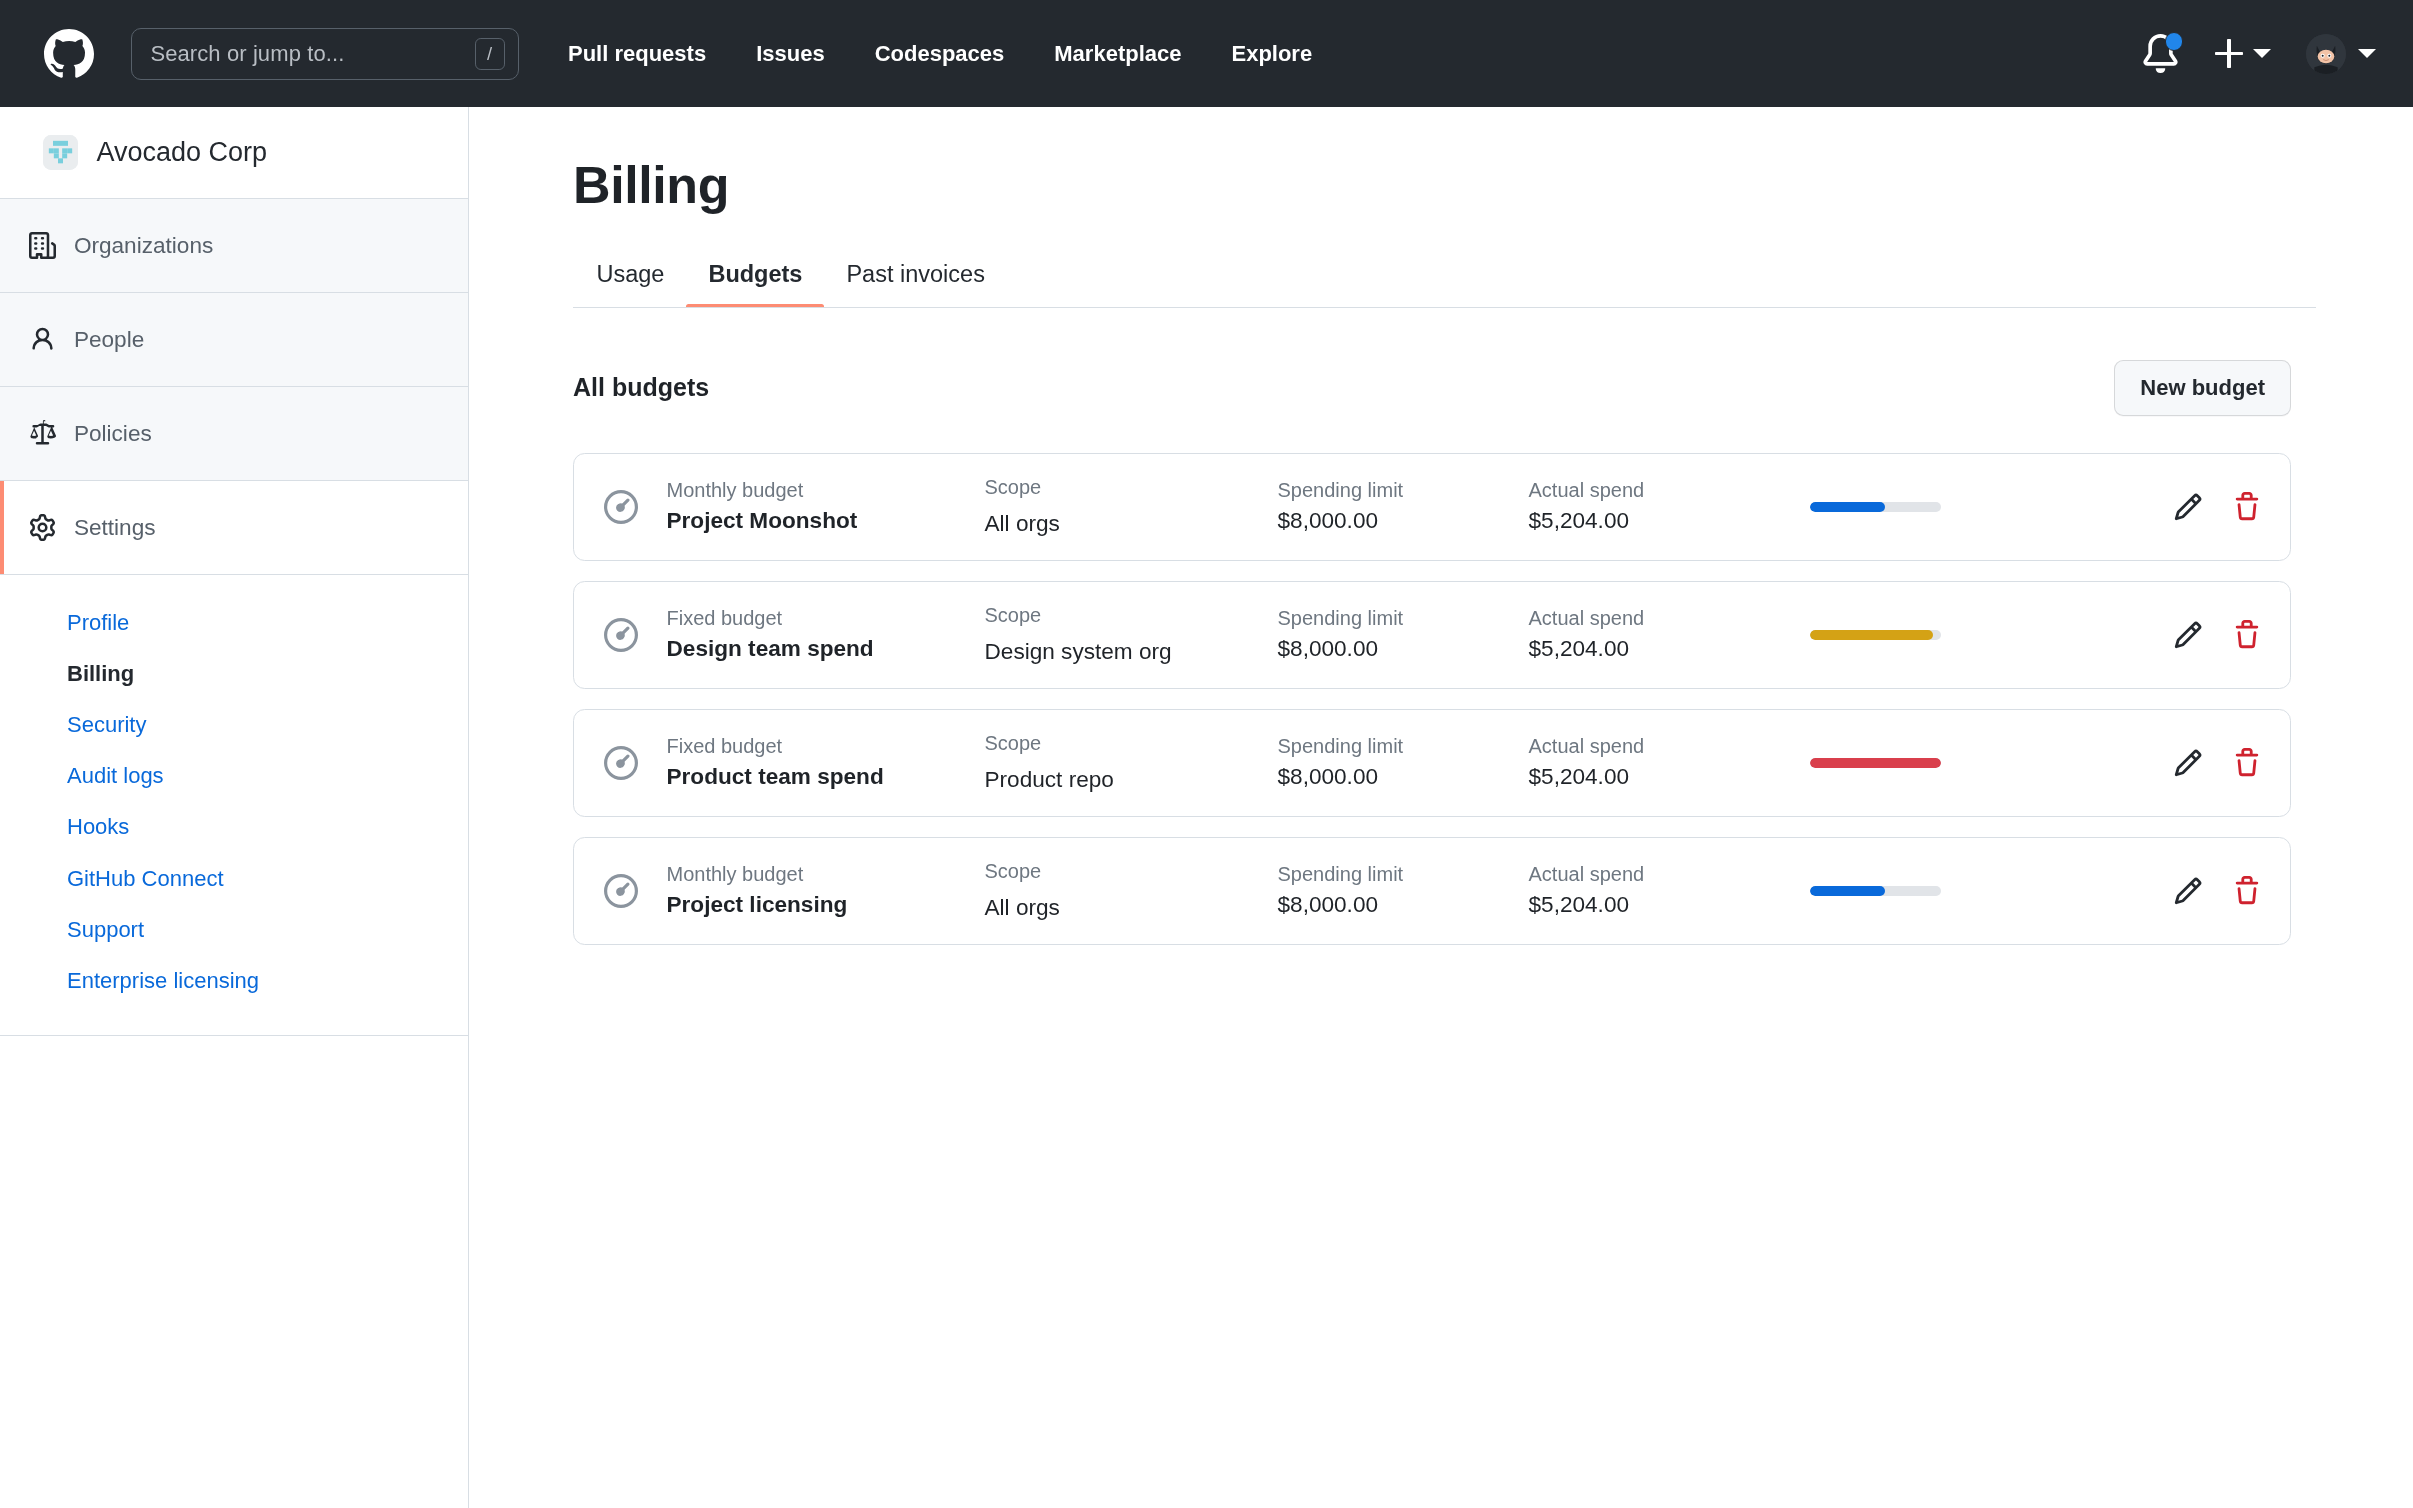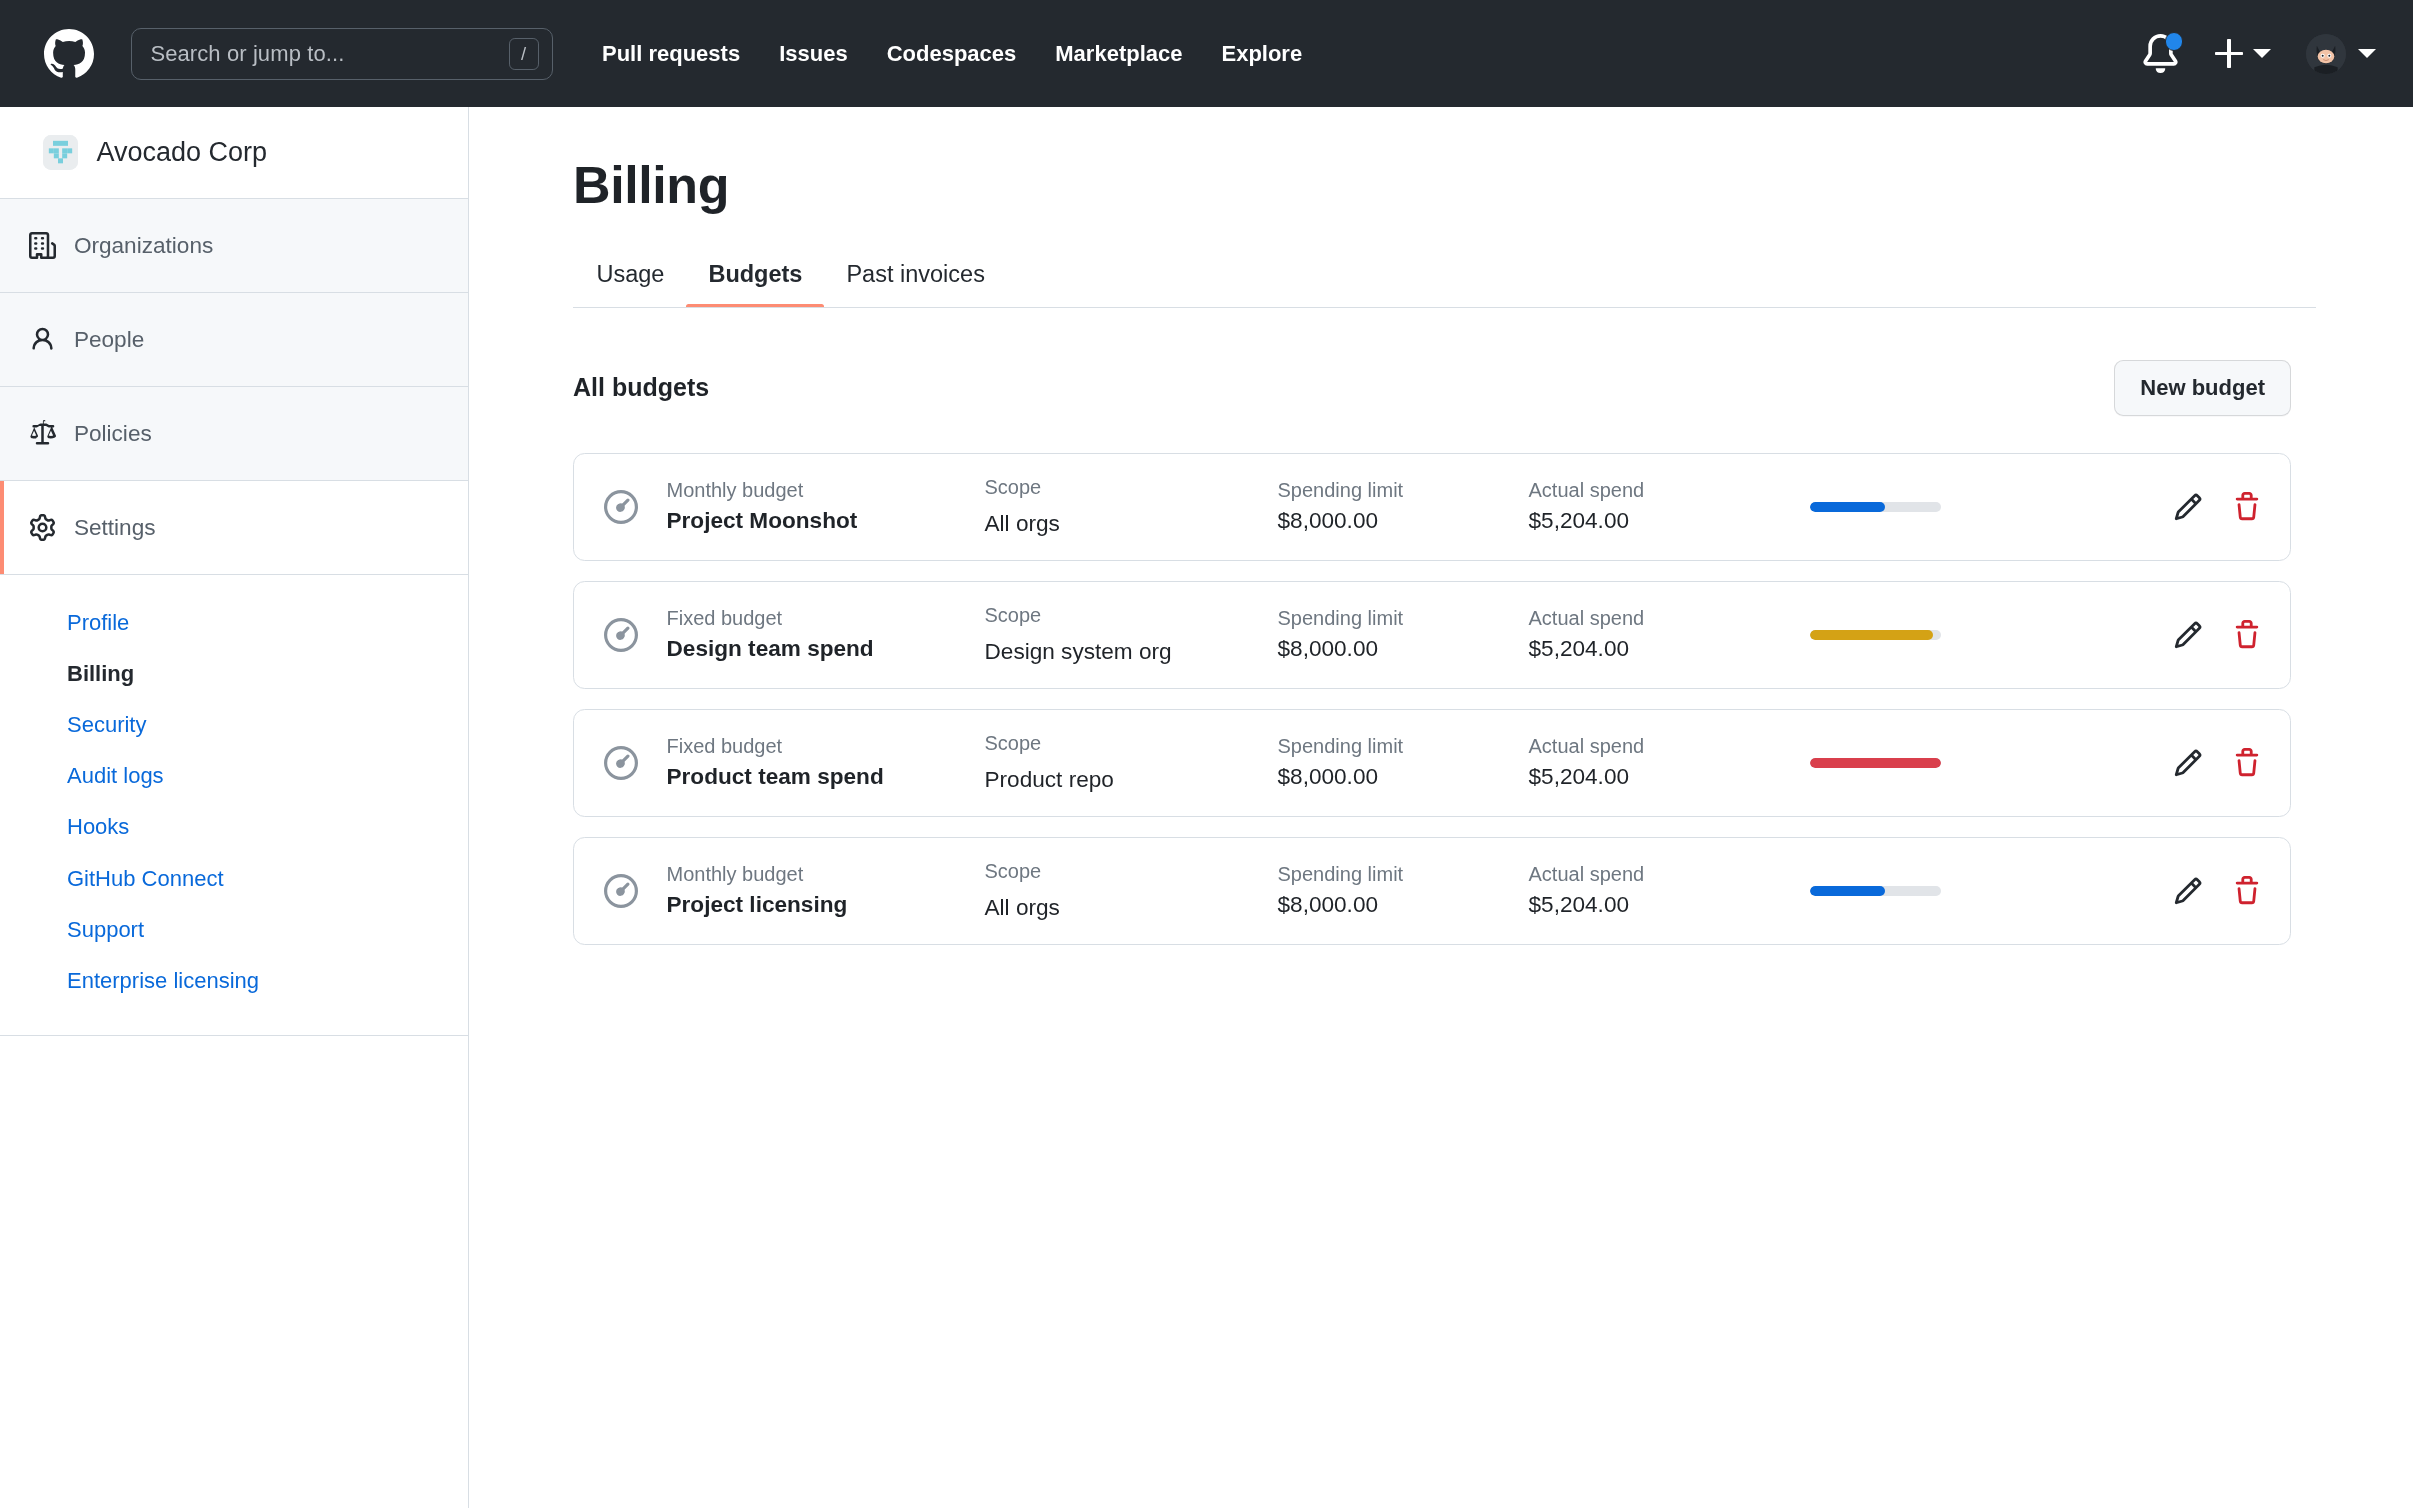--- a/index.html
+++ b/index.html
@@ -19,21 +19,21 @@
     display: flex;
     align-items: center;
     padding: 0 37px 0 44px;
     gap: 0;
   }
   .gh-logo { width: 50px; height: 50px; flex: 0 0 auto; }
   .gh-logo svg { width: 50px; height: 50px; display: block; }
 
   .search-box {
     margin-left: 37px;
-    width: 422px;
+    width: 388px;
     height: 52px;
     border: 0.8px solid #57606a;
     border-radius: 10px;
     display: flex;
     align-items: center;
     padding: 0 13.4px 0 18.4px;
     background: transparent;
   }
   .search-placeholder {
     flex: 1;
@@ -49,21 +49,21 @@
     border-radius: 5.9px;
     color: #b9bec4;
     font-size: 18.4px;
     display: flex; align-items: center; justify-content: center;
     flex: 0 0 auto;
   }
 
   .gh-nav {
     display: flex;
     align-items: center;
-    gap: 39px;
+    gap: 50px;
     margin-left: 49px;
   }
   .gh-nav a {
     color: #ffffff;
     font-size: 22px;
     font-weight: 600;
     text-decoration: none;
     white-space: nowrap;
   }
 

